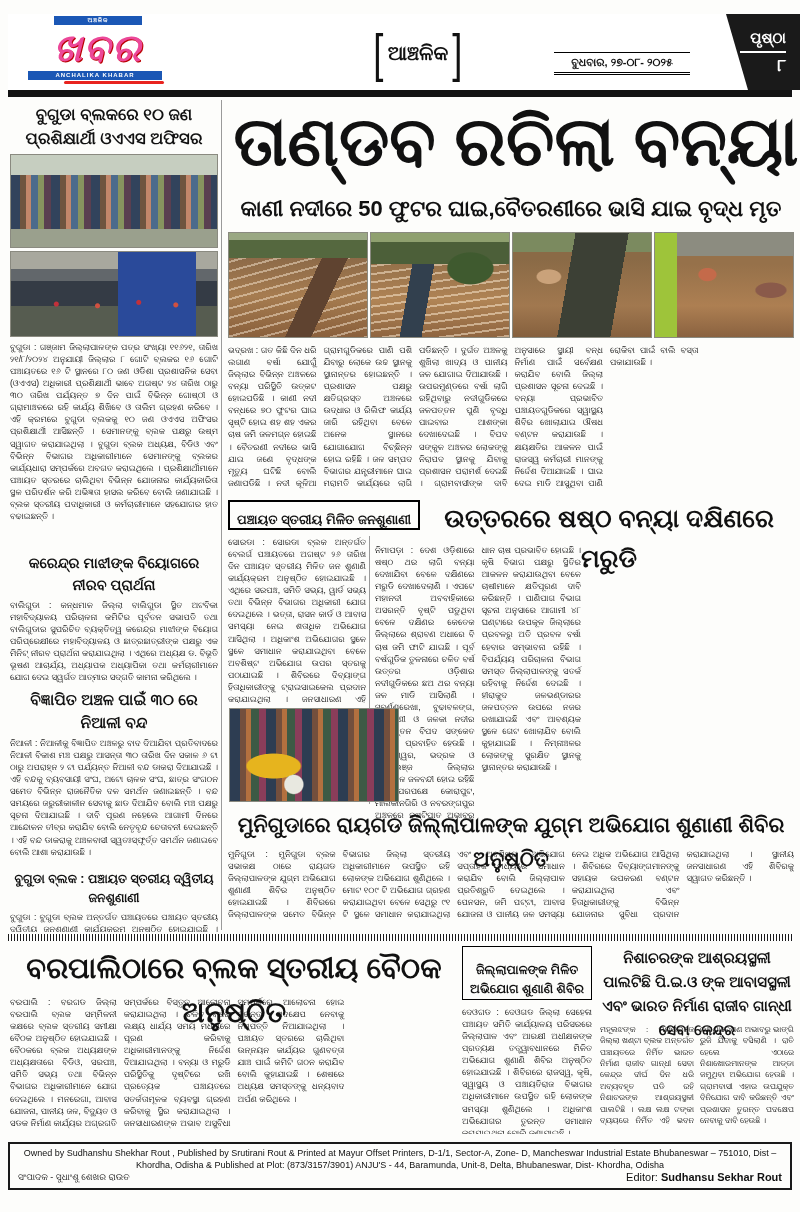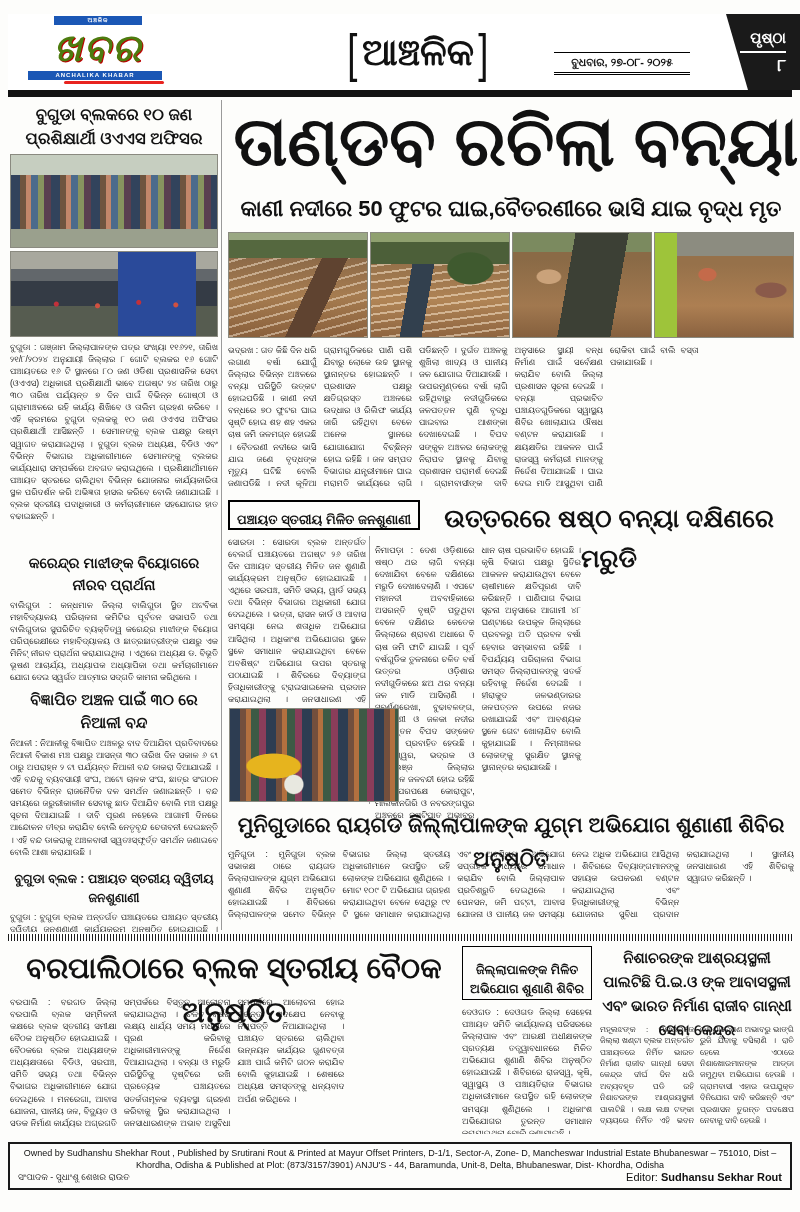--- a/index.html
+++ b/index.html
@@ -5,29 +5,29 @@
   html,body{margin:0;padding:0;}
   body{width:800px;height:1212px;background:#fdfdfb;position:relative;
        font-family:"Liberation Sans","DejaVu Sans",sans-serif;color:#111;}
   .abs{position:absolute;}
   
   .hdr{left:8px;top:14px;width:784px;height:76px;background:#fff;}
   .hdr-bar{left:8px;top:90px;width:784px;height:7px;background:#141414;}
   .logo{left:16px;top:2px;width:148px;height:72px;text-align:center;}
   .logo-top{height:9px;background:#1b57b5;color:#fff;font-size:6px;line-height:9px;
             font-weight:bold;margin:0 30px;letter-spacing:1px;}
-  .logo-main{color:#4d7c0f;font-size:38px;font-weight:bold;font-style:italic;
+  .logo-main{color:#ec4899;font-size:38px;font-weight:bold;font-style:italic;
              line-height:46px;letter-spacing:2px;text-shadow:1px 1px 0 #b00;}
   .logo-bottom{height:9px;background:#1b57b5;color:#fff;font-size:6px;line-height:9px;
                font-weight:bold;margin:0 10px 0 4px;letter-spacing:1px;}
   .logo-swoosh{height:3px;background:#e8231f;margin:1px 8px 0 40px;border-radius:2px;}
   .mast{left:322px;top:8px;width:176px;height:62px;display:flex;align-items:center;
         justify-content:center;}
   .mast .brk{font-size:52px;font-weight:400;line-height:56px;transform:scaleX(.7);}
-  .mast .ttl{font-size:37px;font-weight:bold;padding:0 2px;}
+  .mast .ttl{font-size:20px;font-weight:bold;padding:0 2px;}
   .dateline{left:546px;top:38px;width:136px;border-top:1px solid #000;
             border-bottom:3px double #000;font-size:11px;font-weight:bold;
             text-align:center;padding:3px 0;}
   .pagebox{left:692px;top:0px;width:100px;height:76px;background:#1a1a1a;
            clip-path:polygon(26% 0,100% 0,100% 100%,48% 100%);color:#fff;
            display:flex;flex-direction:column;align-items:flex-end;
            justify-content:center;padding-right:14px;box-sizing:border-box;}
   .pagebox .pl{font-size:15px;font-weight:bold;line-height:20px;}
   .pagebox .rule{width:46px;height:2px;background:#fff;margin:3px 0;}
   .pagebox .pn{font-size:17px;font-weight:bold;line-height:20px;}

